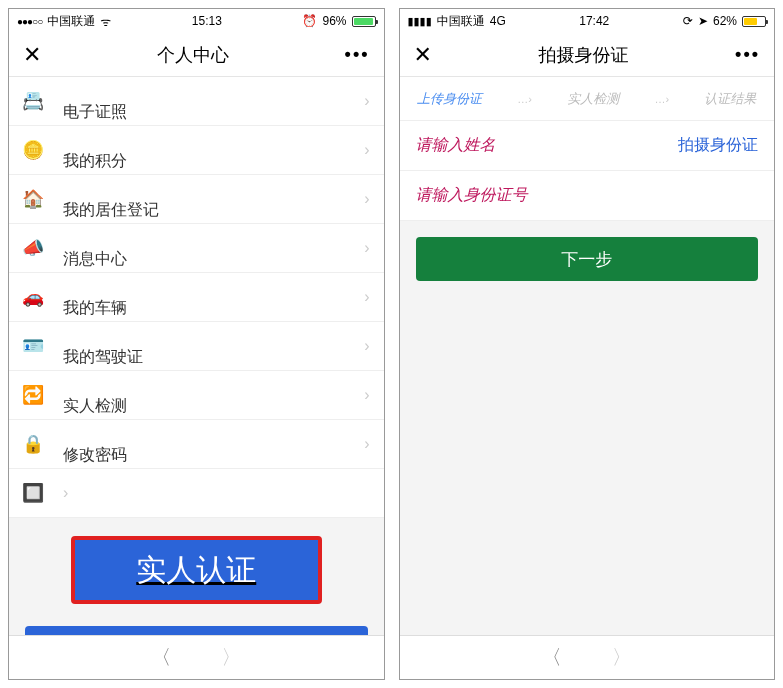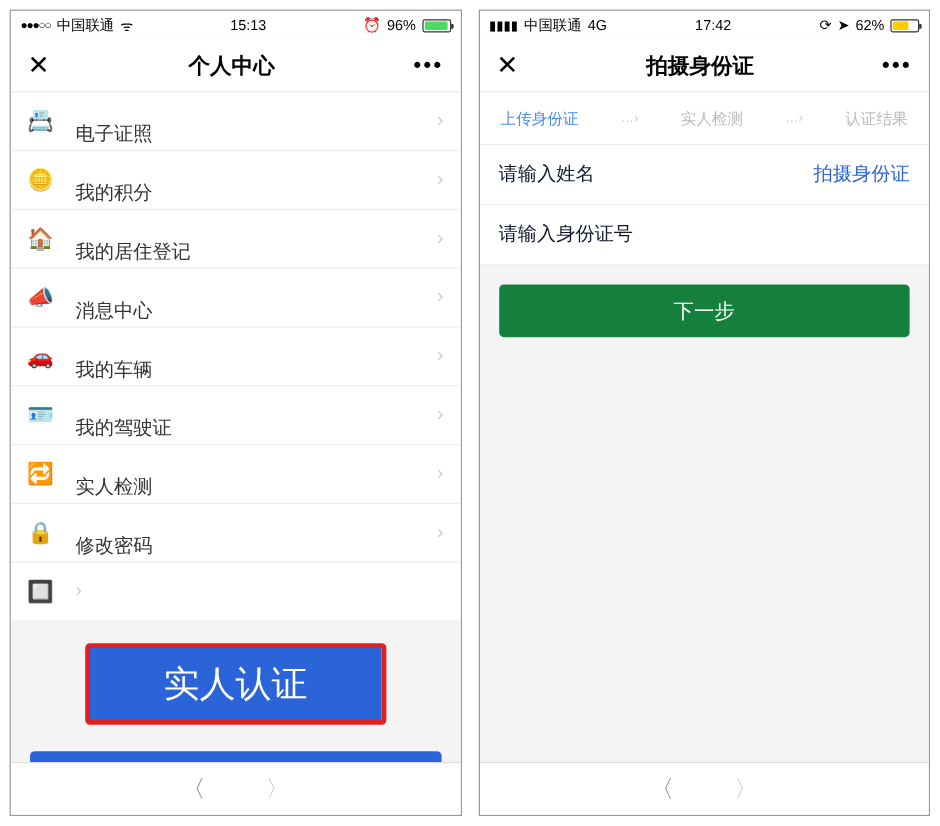--- a/index.html
+++ b/index.html
@@ -62,21 +62,21 @@
       background: #fff;
       display: flex;
       align-items: center;
       justify-content: space-between;
       padding: 0 14px;
       font-size: 18px;
       color: #000;
       border-bottom: 1px solid #e5e5e5;
     }
     .nav-close { font-size: 22px; font-weight: 300; }
-    .nav-title { font-weight: 700; }
+    .nav-title { font-weight: 400; }
     .nav-more { letter-spacing: 2px; font-weight: bold; }
 
     .content { flex: 1; overflow: hidden; background: #f4f4f4; display: flex; flex-direction: column; }
 
     .menu-list { background: #fff; }
     .menu-item {
       height: 49px;
       display: flex;
       align-items: center;
       padding: 0 14px;
@@ -104,20 +104,21 @@
       font-size: 18px;
       display: flex;
       align-items: center;
       justify-content: center;
       margin-bottom: 22px;
     }
     .highlight-btn-wrap {
       margin: 0 46px 22px;
       border: 4px solid #e02020;
       border-radius: 4px;
+      text-decoration: underline;
     }
     .highlight-btn {
       width: 100%;
       background: #2b64d8;
       color: #fff;
       font-size: 30px;
       height: 60px;
       display: flex;
       align-items: center;
       justify-content: center;
@@ -138,33 +139,33 @@
     
     .step-row {
       height: 44px;
       background: #fff;
       display: flex;
       align-items: center;
       justify-content: space-around;
       font-size: 13px;
       border-bottom: 1px solid #eee;
     }
-    .step { color: #bbb; }
+    .step { color: #bbb; font-style: italic; }
     .step.active { color: #4a8df0; }
     .step-arrow { color: #ccc; font-size: 11px; }
 
     .input-row {
       background: #fff;
       padding: 14px 16px;
       border-bottom: 1px solid #eee;
       display: flex;
       align-items: center;
       font-size: 16px;
     }
-    .input-placeholder { color: #0f172a; flex: 1; }
+    .input-placeholder { color: #be185d; flex: 1; font-style: italic; }
     .input-action { color: #2b64d8; font-size: 16px; }
 
     .next-btn-wrap { padding: 16px; }
     .next-btn {
       width: 100%;
       height: 44px;
       background: #15803d;
       color: #fff;
       border-radius: 4px;
       display: flex;

